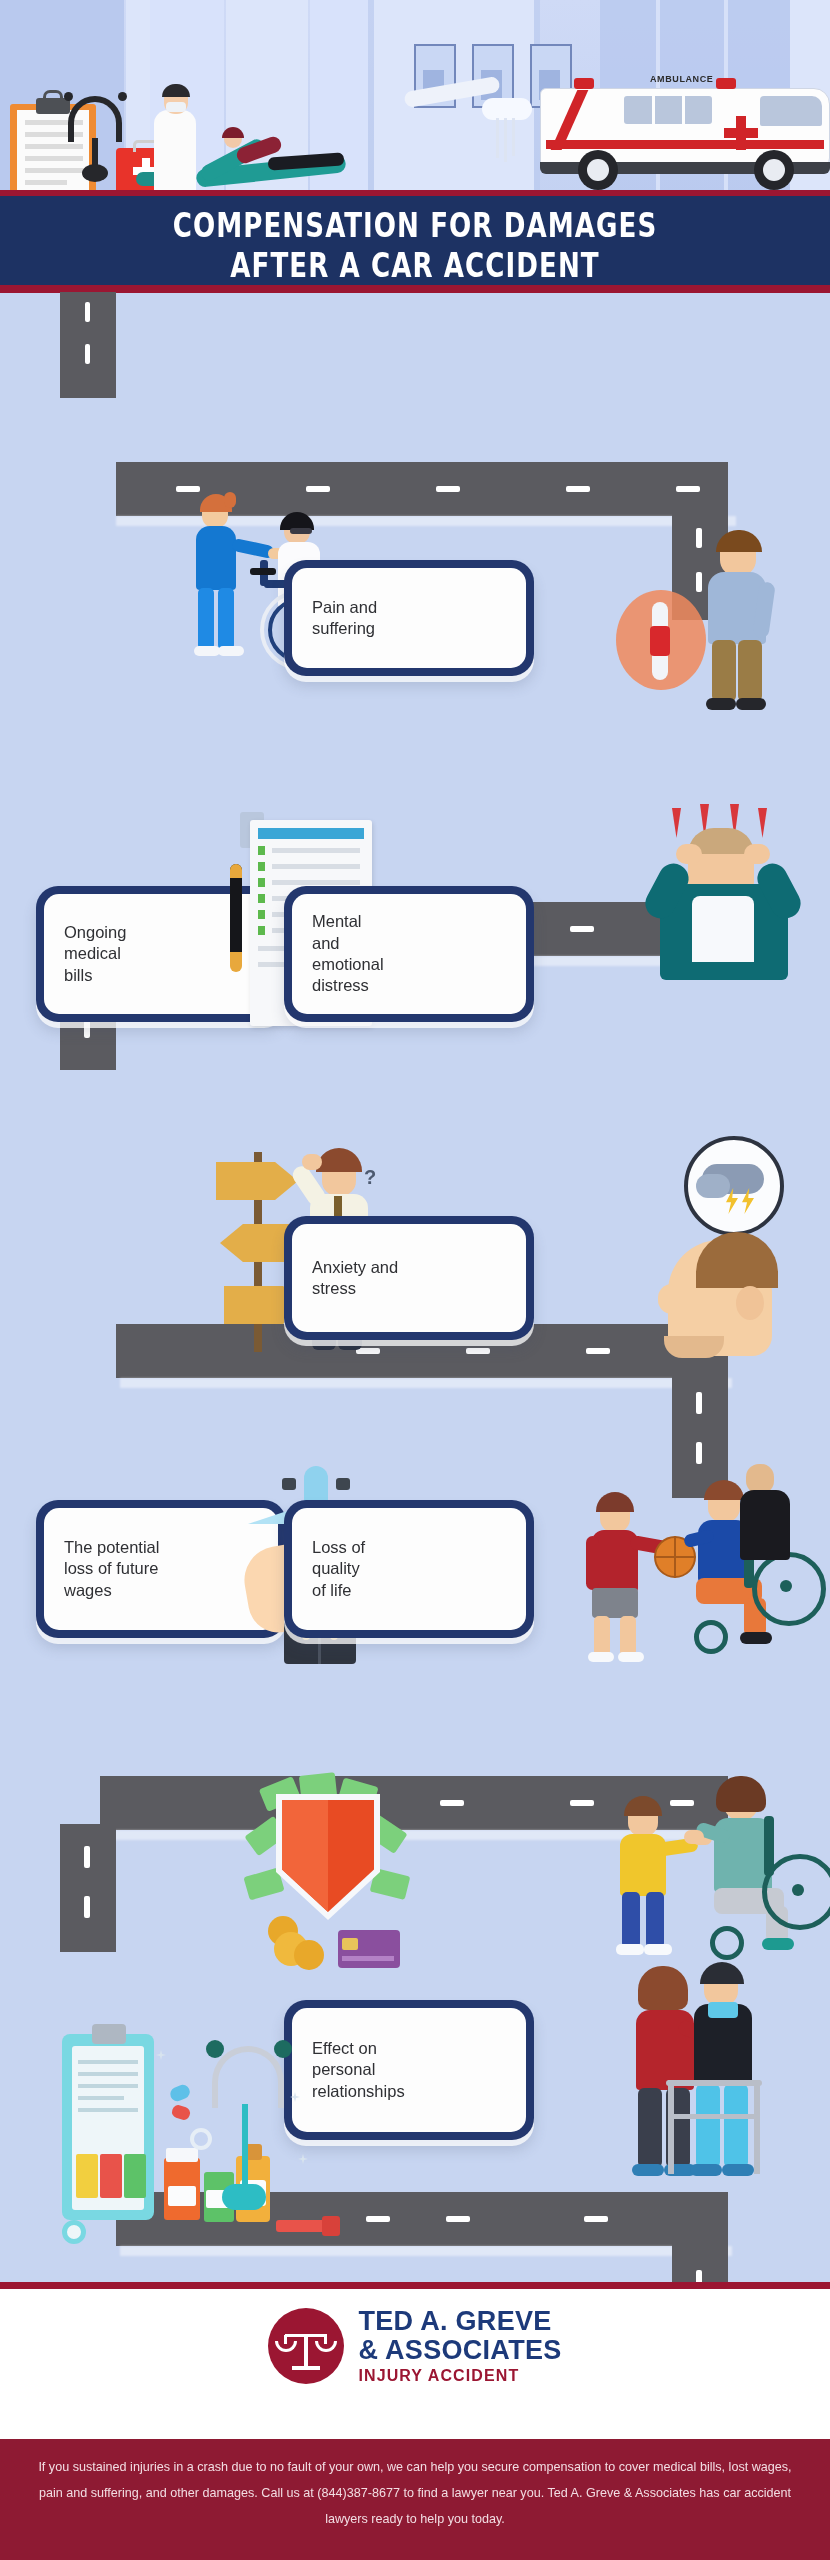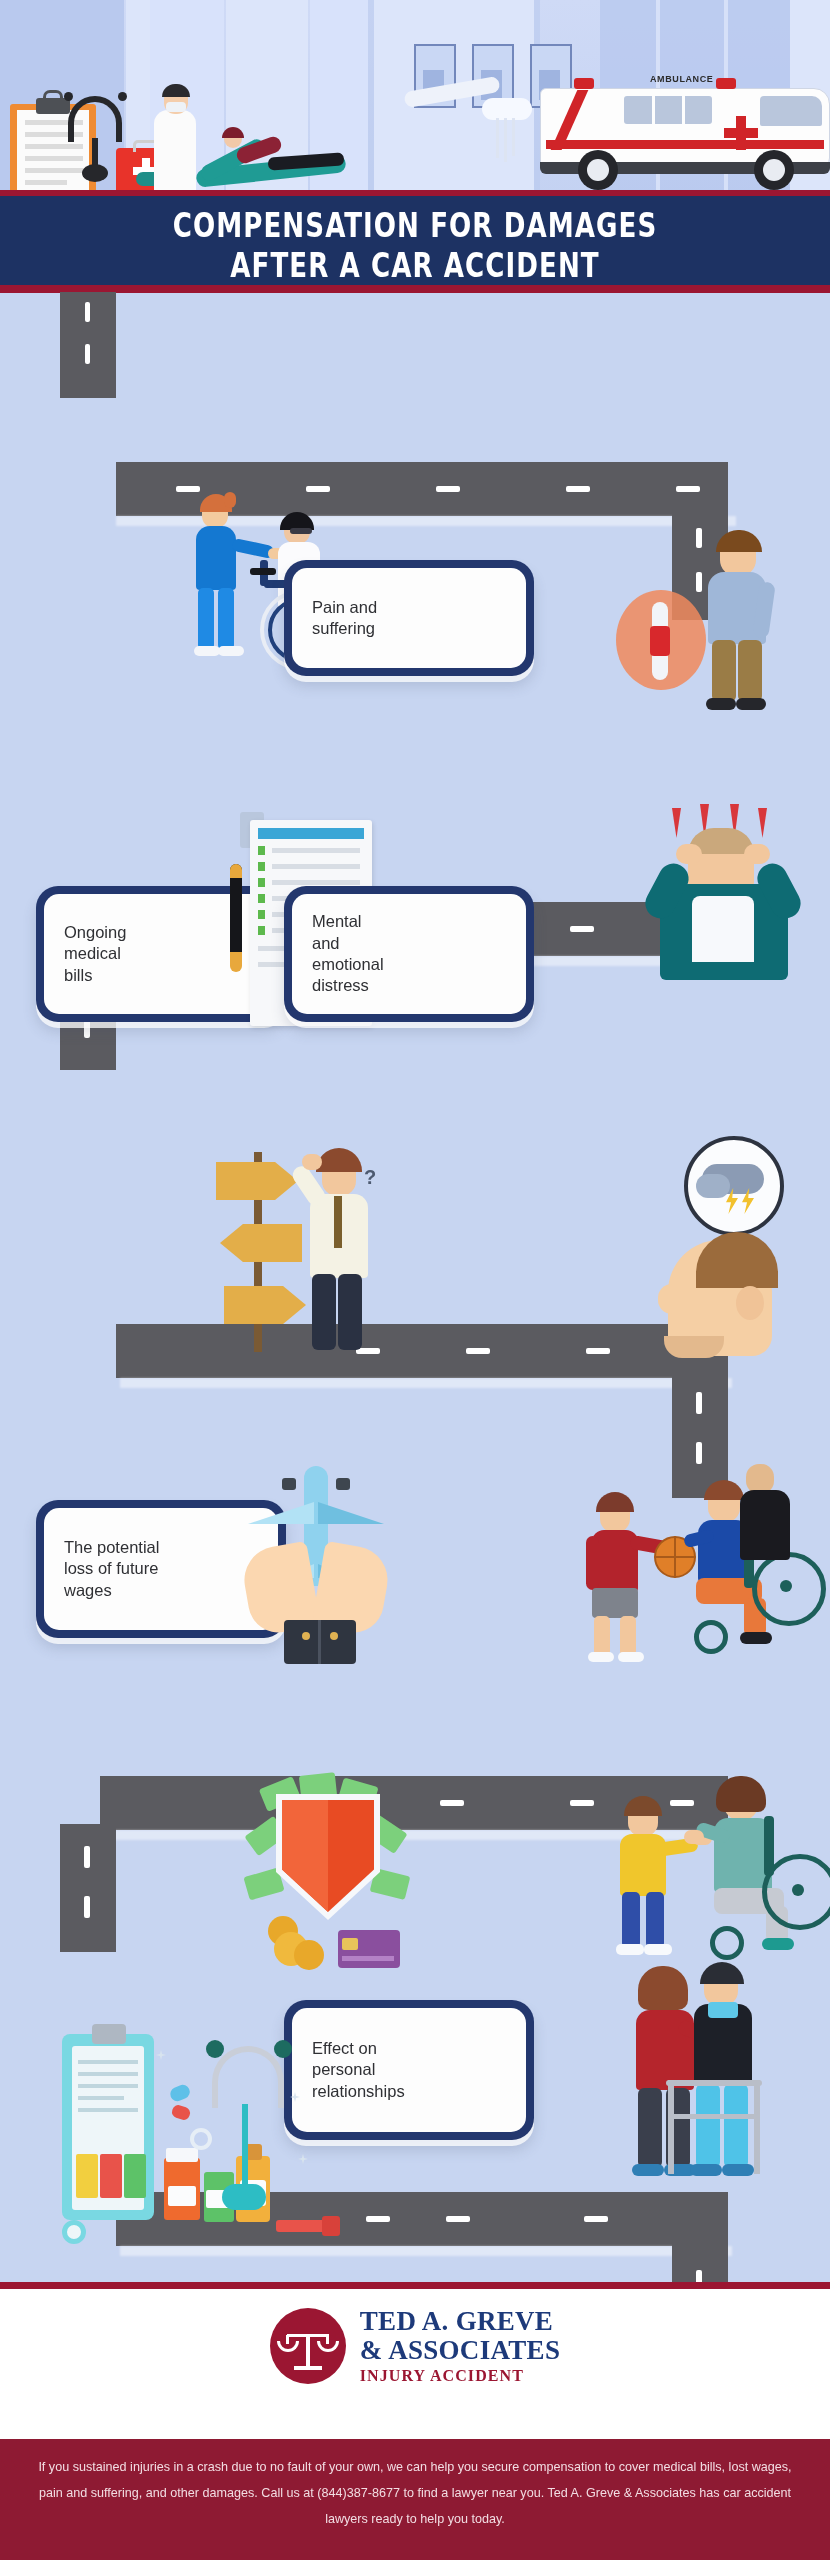--- a/index.html
+++ b/index.html
@@ -146,21 +146,21 @@
   .logo-mark { width:76px; height:76px; border-radius:50%; background:#9b1632; position:relative; }
   .logo-mark .beam { position:absolute; left:17px; top:26px; width:42px; height:3px; background:#fff; }
   .logo-mark .post { position:absolute; left:36px; top:26px; width:4px; height:34px; background:#fff; }
   .logo-mark .base { position:absolute; left:24px; top:58px; width:28px; height:4px; background:#fff; }
   .logo-mark .pan { position:absolute; width:22px; height:11px; border:3px solid #fff;
                     border-top:none; border-radius:0 0 12px 12px; top:33px; }
   .logo-mark .pan.l { left:7px; }
   .logo-mark .pan.r { left:47px; }
   .logo-mark .str { position:absolute; width:3px; height:9px; background:#fff; top:27px; }
   .logo-mark .str.l { left:16px; } .logo-mark .str.r { left:56px; }
-  .logo-text { font-family:Liberation Serif, serif; }
+  .logo-text { font-family:Liberation Sans, sans-serif; }
   .logo-text .l1,.logo-text .l2 { color:#1d3a7a; font-weight:bold; font-size:27px; line-height:1.06;
                                   letter-spacing:.3px; }
   .logo-text .l3 { color:#9b1632; font-weight:bold; font-size:16px; letter-spacing:1.1px;
                    margin-top:3px; }
   .legal { position:absolute; left:0; top:2439px; width:830px; height:121px; background:#8e1a33;
            color:#f2dde3; }
   .legal p { padding:16px 26px 0; text-align:center; font-size:12.6px; line-height:2.05;
              font-family:"Liberation Sans", sans-serif; }
 </style>
 </head>
@@ -470,20 +470,25 @@
     <div style="position:absolute;left:106px;top:8px;width:46px;height:24px;background:#8b4a2e;border-radius:23px 23px 0 0;"></div>
     <div style="position:absolute;left:100px;top:54px;width:58px;height:84px;background:#f4f2e4;border-radius:14px 14px 4px 4px;"></div>
     <div style="position:absolute;left:90px;top:24px;width:18px;height:44px;background:#f4f2e4;border-radius:9px;transform:rotate(-34deg);"></div>
     <div style="position:absolute;left:92px;top:14px;width:20px;height:16px;background:#f2c79d;border-radius:8px;"></div>
     <div style="position:absolute;left:124px;top:56px;width:8px;height:52px;background:#7a5f2c;"></div>
     <div style="position:absolute;left:102px;top:134px;width:24px;height:76px;background:#2a3142;border-radius:6px;"></div>
     <div style="position:absolute;left:128px;top:134px;width:24px;height:76px;background:#2a3142;border-radius:6px;"></div>
     <div style="position:absolute;left:154px;top:26px;font:bold 20px 'Liberation Sans',sans-serif;color:#4d5a70;">?</div>
   </div>
 
+  <div class="card" style="left:284px;top:1216px;width:250px;height:124px;">
+    <div class="inner">
+        <div class="label">Anxiety and<br>stress</div>
+      </div>
+  </div>
   <div class="art" style="left:640px;top:1140px;width:180px;height:220px;">
     <div style="position:absolute;left:44px;top:-4px;width:100px;height:100px;background:#fbfcfe;
                 border:4px solid #2d3340;border-radius:50%;"></div>
     <div style="position:absolute;left:62px;top:24px;width:62px;height:30px;background:#8b9bb4;border-radius:16px;"></div>
     <div style="position:absolute;left:56px;top:34px;width:34px;height:24px;background:#9fb0c8;border-radius:14px;"></div>
     <div style="position:absolute;left:86px;top:48px;width:12px;height:26px;background:#f2c12e;
                 clip-path:polygon(60% 0,0 55%,42% 55%,20% 100%,100% 38%,52% 38%);"></div>
     <div style="position:absolute;left:102px;top:48px;width:12px;height:26px;background:#f2c12e;
                 clip-path:polygon(60% 0,0 55%,42% 55%,20% 100%,100% 38%,52% 38%);"></div>
     <div style="position:absolute;left:98px;top:96px;width:22px;height:22px;background:#fbfcfe;
@@ -525,20 +530,25 @@
                 border-radius:34px 8px 14px 30px;transform:rotate(-10deg);"></div>
     <div style="position:absolute;left:80px;top:74px;width:68px;height:86px;background:#fbd7b0;
                 border-radius:8px 34px 30px 14px;transform:rotate(10deg);"></div>
 
     <div style="position:absolute;left:46px;top:148px;width:72px;height:44px;background:#2f3540;border-radius:4px;"></div>
     <div style="position:absolute;left:80px;top:148px;width:3px;height:44px;background:#4b525f;"></div>
     <div style="position:absolute;left:64px;top:160px;width:8px;height:8px;background:#e0b252;border-radius:50%;"></div>
     <div style="position:absolute;left:92px;top:160px;width:8px;height:8px;background:#e0b252;border-radius:50%;"></div>
   </div>
 
+  <div class="card" style="left:284px;top:1500px;width:250px;height:138px;">
+    <div class="inner">
+        <div class="label">Loss of<br>quality<br>of life</div>
+      </div>
+  </div>
   <div class="art" style="left:584px;top:1470px;width:242px;height:200px;">
 
     <div style="position:absolute;left:16px;top:28px;width:30px;height:34px;background:#f2c79d;border-radius:13px;"></div>
     <div style="position:absolute;left:12px;top:22px;width:38px;height:20px;background:#7c3b2c;border-radius:19px 19px 0 0;"></div>
     <div style="position:absolute;left:8px;top:60px;width:46px;height:62px;background:#b3232c;border-radius:12px 12px 4px 4px;"></div>
     <div style="position:absolute;left:46px;top:68px;width:38px;height:14px;background:#b3232c;border-radius:7px;transform:rotate(10deg);"></div>
     <div style="position:absolute;left:2px;top:66px;width:13px;height:54px;background:#b3232c;border-radius:7px;"></div>
     <div style="position:absolute;left:8px;top:118px;width:46px;height:30px;background:#7e838c;border-radius:4px;"></div>
     <div style="position:absolute;left:10px;top:146px;width:16px;height:40px;background:#f2c79d;border-radius:5px;"></div>
     <div style="position:absolute;left:36px;top:146px;width:16px;height:40px;background:#f2c79d;border-radius:5px;"></div>

